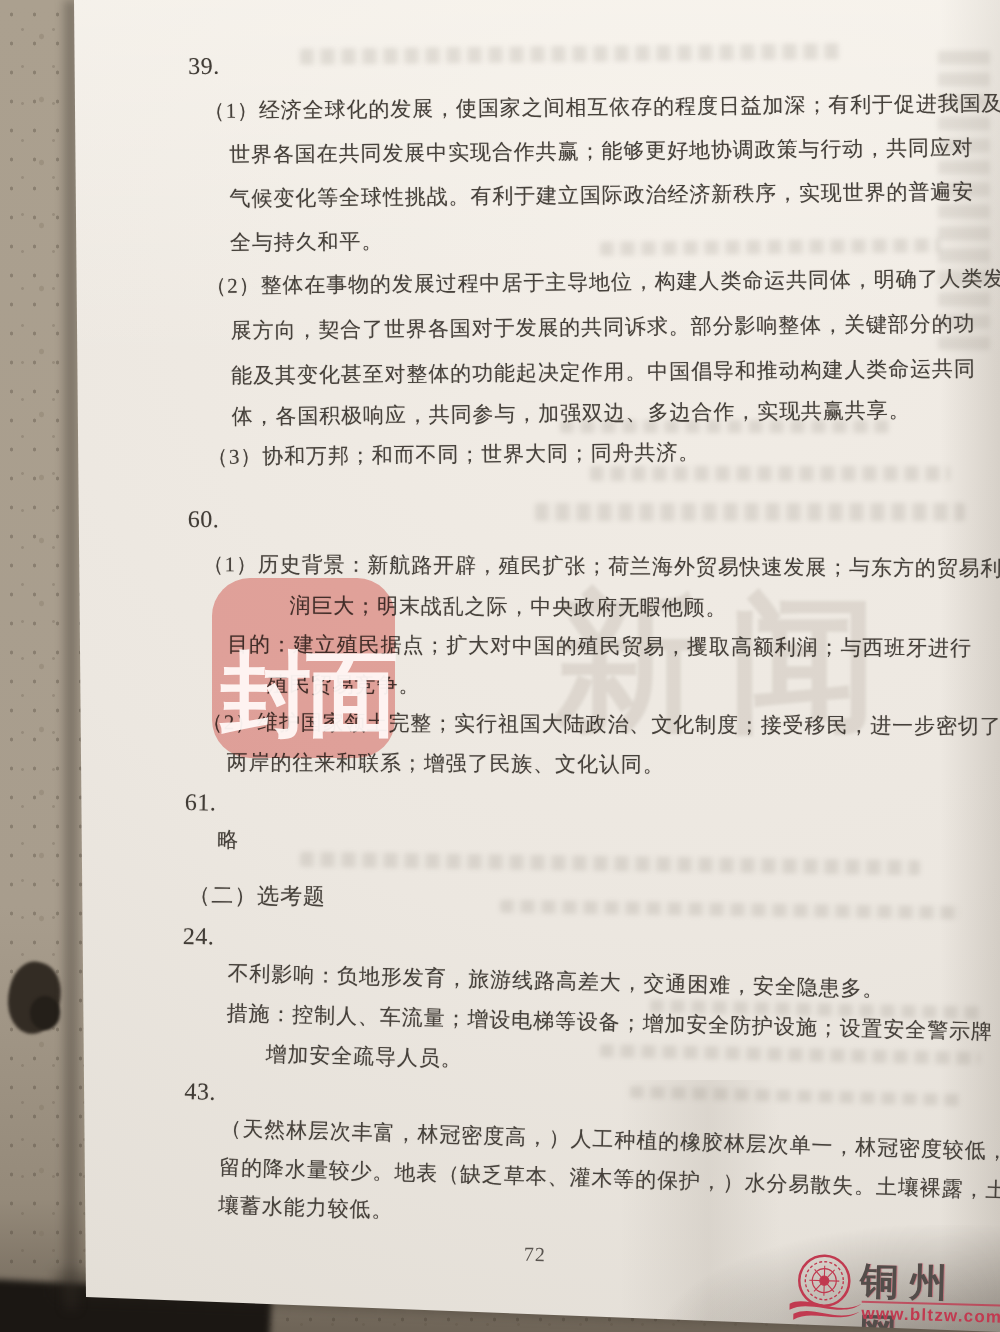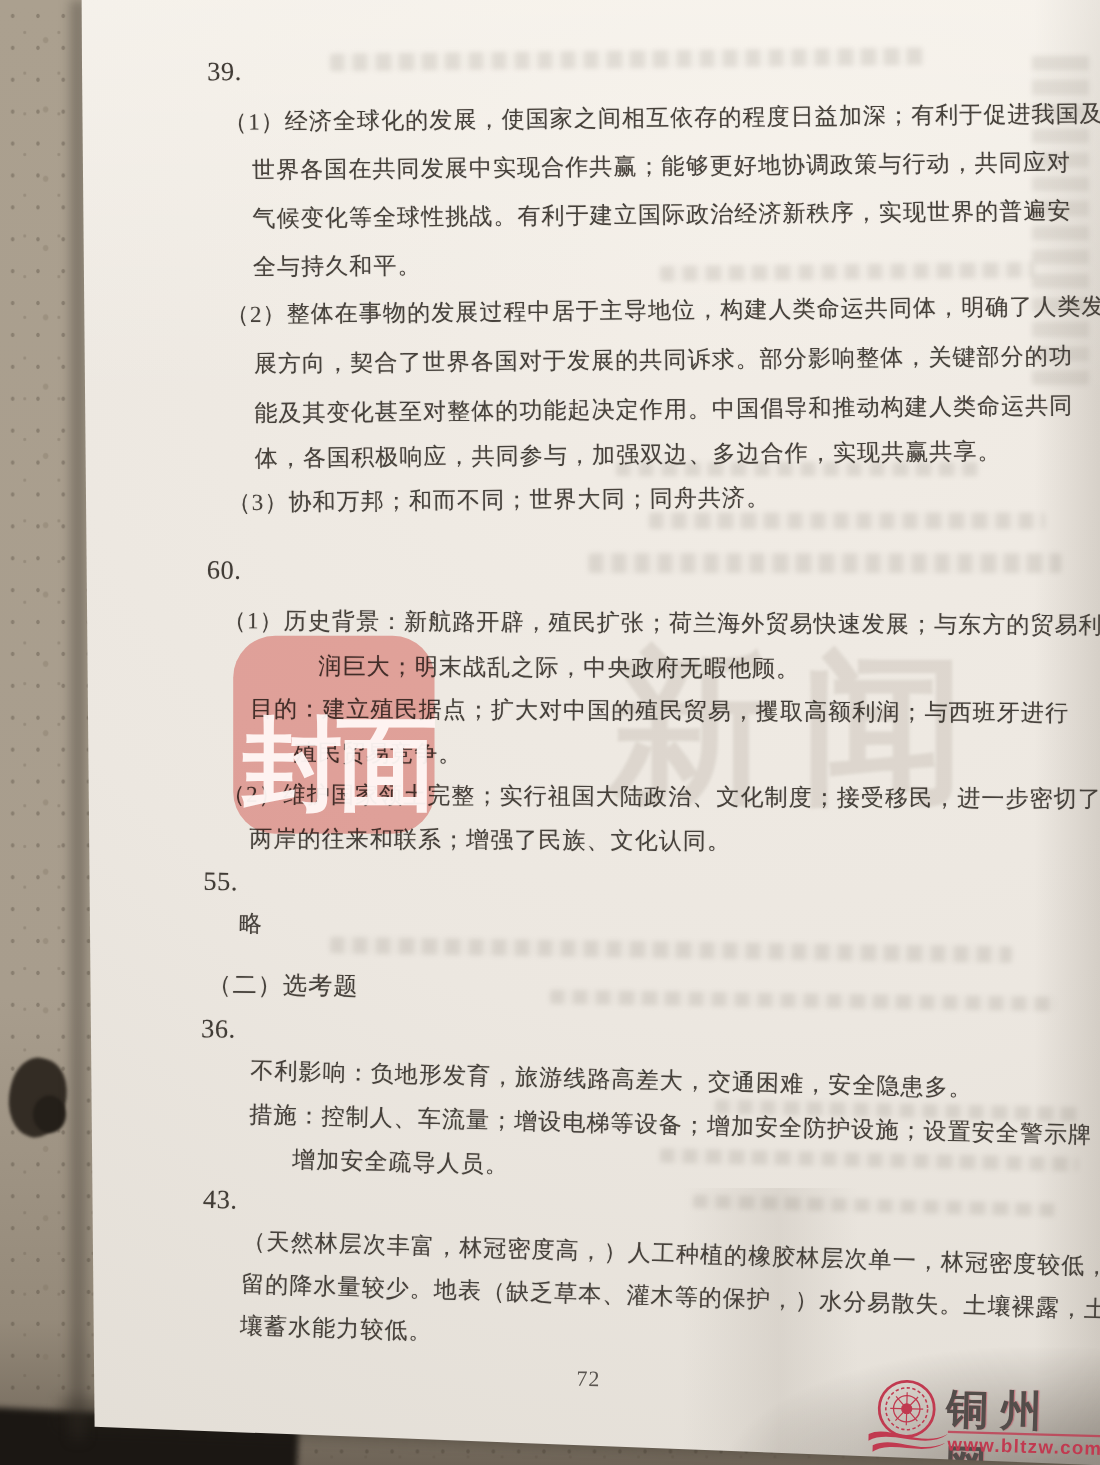--- a/index.html
+++ b/index.html
@@ -121,24 +121,24 @@
       <div class="ln num" style="left:188px;top:5px">60.</div>
       <div class="ln" style="left:203px;top:50px">（1）历史背景：新航路开辟，殖民扩张；荷兰海外贸易快速发展；与东方的贸易利</div>
       <div class="ln" style="left:290px;top:91px">润巨大；明末战乱之际，中央政府无暇他顾。</div>
       <div class="ln" style="left:228px;top:130px">目的：建立殖民据点；扩大对中国的殖民贸易，攫取高额利润；与西班牙进行</div>
       <div class="ln" style="left:268px;top:170px">殖民贸易竞争。</div>
       <div class="ln" style="left:203px;top:208px">（2）维护国家领土完整；实行祖国大陆政治、文化制度；接受移民，进一步密切了</div>
       <div class="ln" style="left:228px;top:248px">两岸的往来和联系；增强了民族、文化认同。</div>
     </div>
 
     <div class="sec" style="top:785px;transform:rotate(.8deg);transform-origin:188px 0">
-      <div class="ln num" style="left:185px;top:3px">55.</div>
+      <div class="ln num" style="left:185px;top:3px">61.</div>
       <div class="ln" style="left:218px;top:40px">略</div>
       <div class="ln heading" style="left:190px;top:96px">（二）选考题</div>
-      <div class="ln num" style="left:185px;top:137px">36.</div>
+      <div class="ln num" style="left:185px;top:137px">24.</div>
     </div>
 
     <div class="sec" style="top:955px;transform:rotate(1.4deg);transform-origin:228px 0">
       <div class="ln" style="left:228px;top:4px">不利影响：负地形发育，旅游线路高差大，交通困难，安全隐患多。</div>
       <div class="ln" style="left:228px;top:44px">措施：控制人、车流量；增设电梯等设备；增加安全防护设施；设置安全警示牌；</div>
       <div class="ln" style="left:268px;top:84px">增加安全疏导人员。</div>
     </div>
 
     <div class="sec" style="top:1075px;transform:rotate(1.7deg);transform-origin:188px 0">
       <div class="ln num" style="left:185px;top:2px">43.</div>

